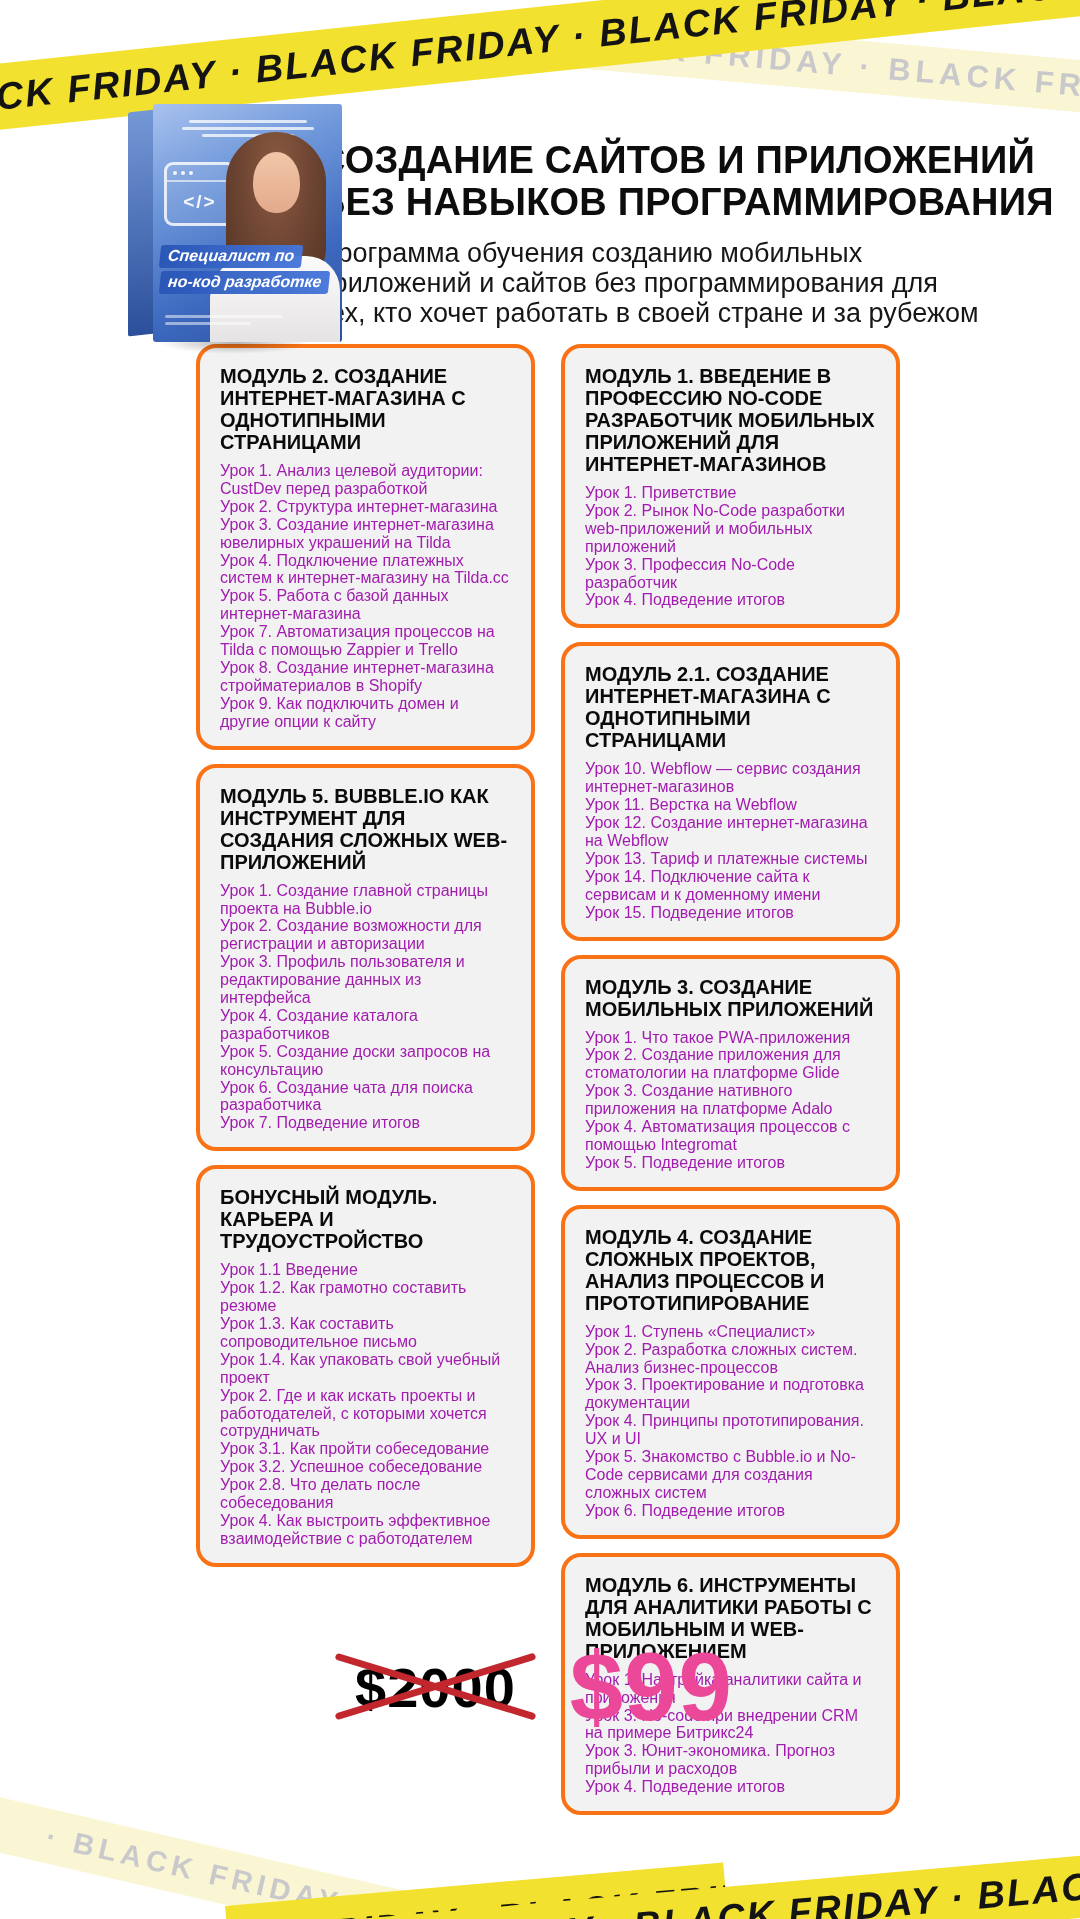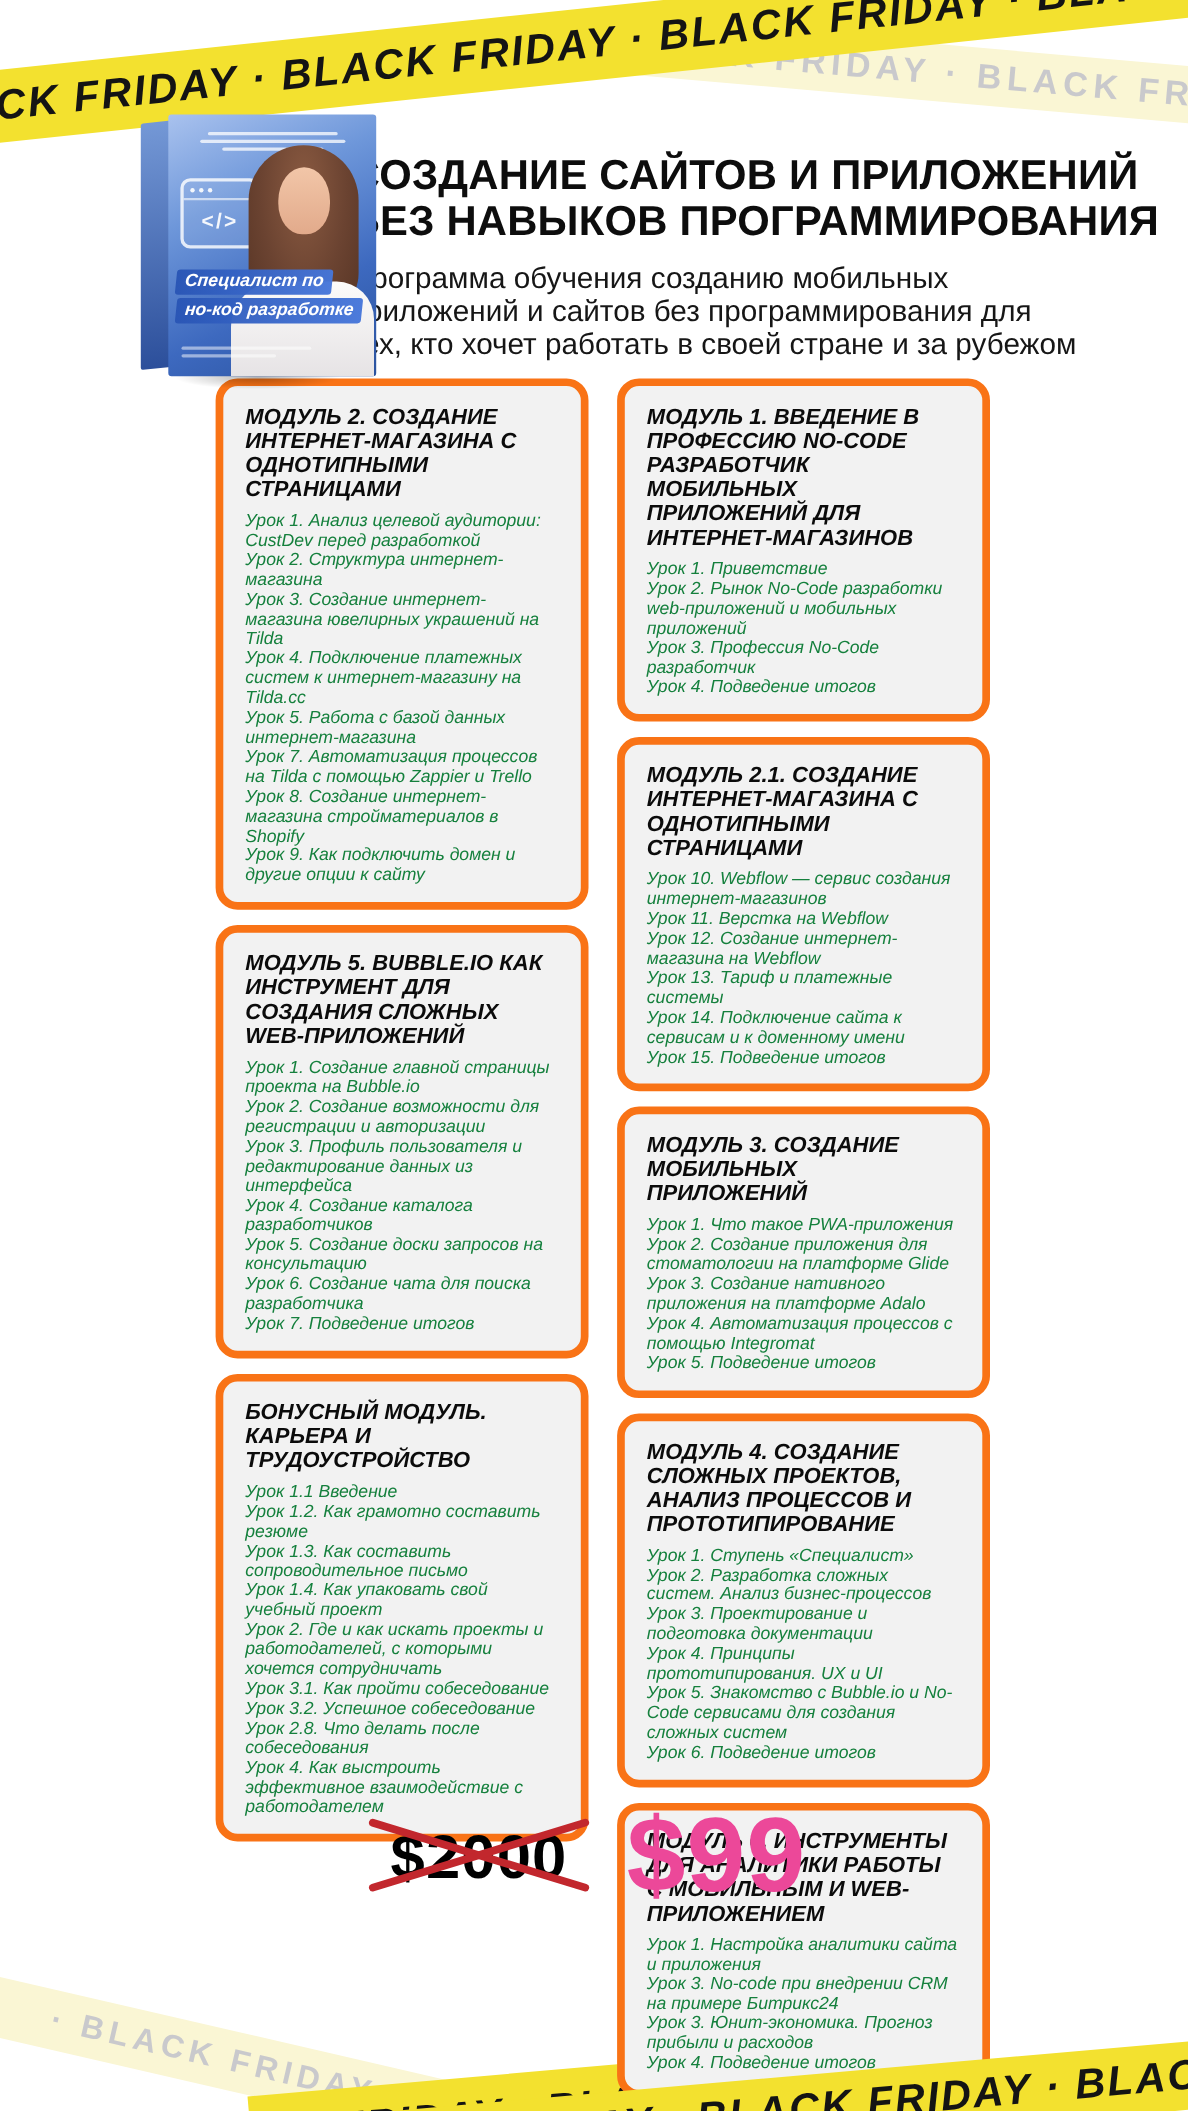--- a/index.html
+++ b/index.html
@@ -50,23 +50,23 @@
 
   
   .hero-title{position:absolute;left:318px;top:140px;width:748px;font-size:38px;line-height:1.1;
               font-weight:800;color:#0d0d0d;letter-spacing:.2px;z-index:2;}
   .hero-sub{position:absolute;left:318px;top:238px;width:748px;font-size:27px;line-height:1.12;
             color:#161616;white-space:pre-line;z-index:2;}
 
   
   .modules{position:absolute;left:196px;top:344px;width:704px;display:flex;gap:26px;z-index:2;}
   .col{display:flex;flex-direction:column;gap:14px;width:339px;}
-  .card{background:#f2f2f2;border:7px solid #f97316;border-radius:20px;padding:17px 20px 15px;box-sizing:border-box;font-style:italic;}
+  .card{background:#f2f2f2;border:4px solid #f97316;border-radius:20px;padding:17px 20px 15px;box-sizing:border-box;}
   .card-title{font-size:20px;font-weight:800;line-height:1.1;color:#0b0b0b;margin:0 0 9px;}
-  .lesson{font-size:16px;line-height:1.12;color:#15803d;}
+  .lesson{font-size:16px;line-height:1.12;color:#a21caf;}
 
   
   .pricing{position:absolute;left:0;top:1632px;width:1080px;display:flex;align-items:center;
            justify-content:center;gap:46px;z-index:2;}
   .old-price{position:relative;font-size:56px;font-weight:800;color:#000;letter-spacing:1px;padding:18px 8px;}
   .old-price .cross{position:absolute;left:-16px;right:-16px;top:50%;height:7px;margin-top:-4px;
                     background:#c2272d;border-radius:4px;}
   .old-price .cross.a{transform:rotate(17deg);}
   .old-price .cross.b{transform:rotate(-17deg);}
   .new-price{font-size:96px;font-weight:800;color:#ec4899;letter-spacing:1px;}

